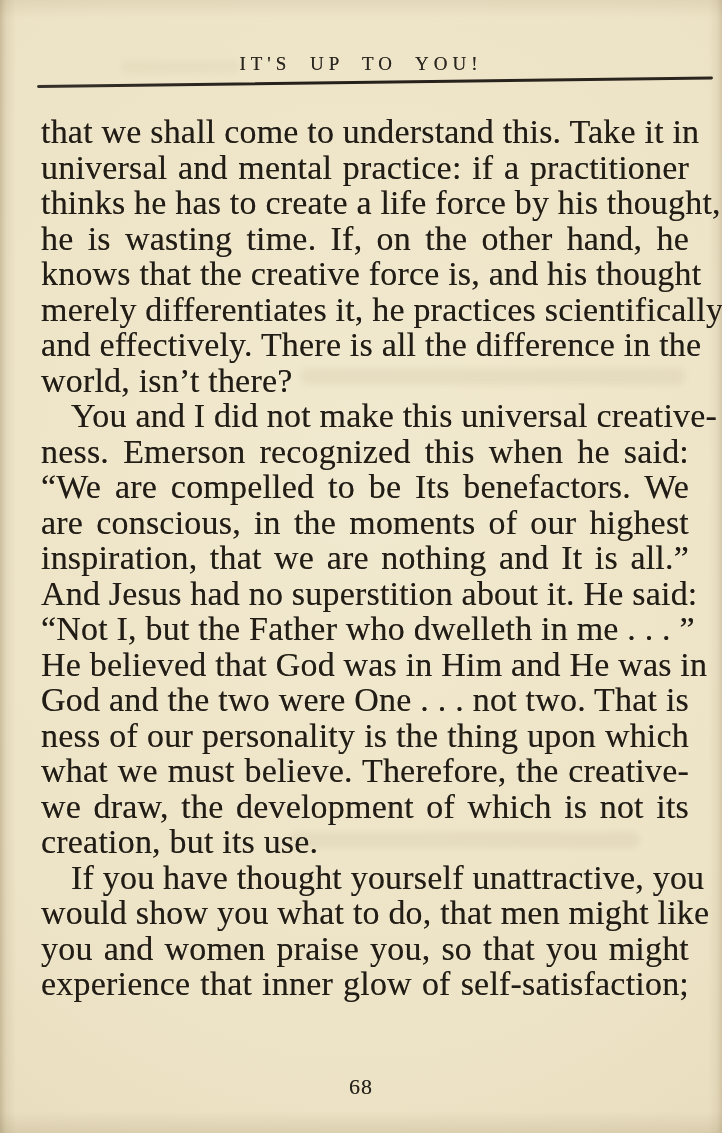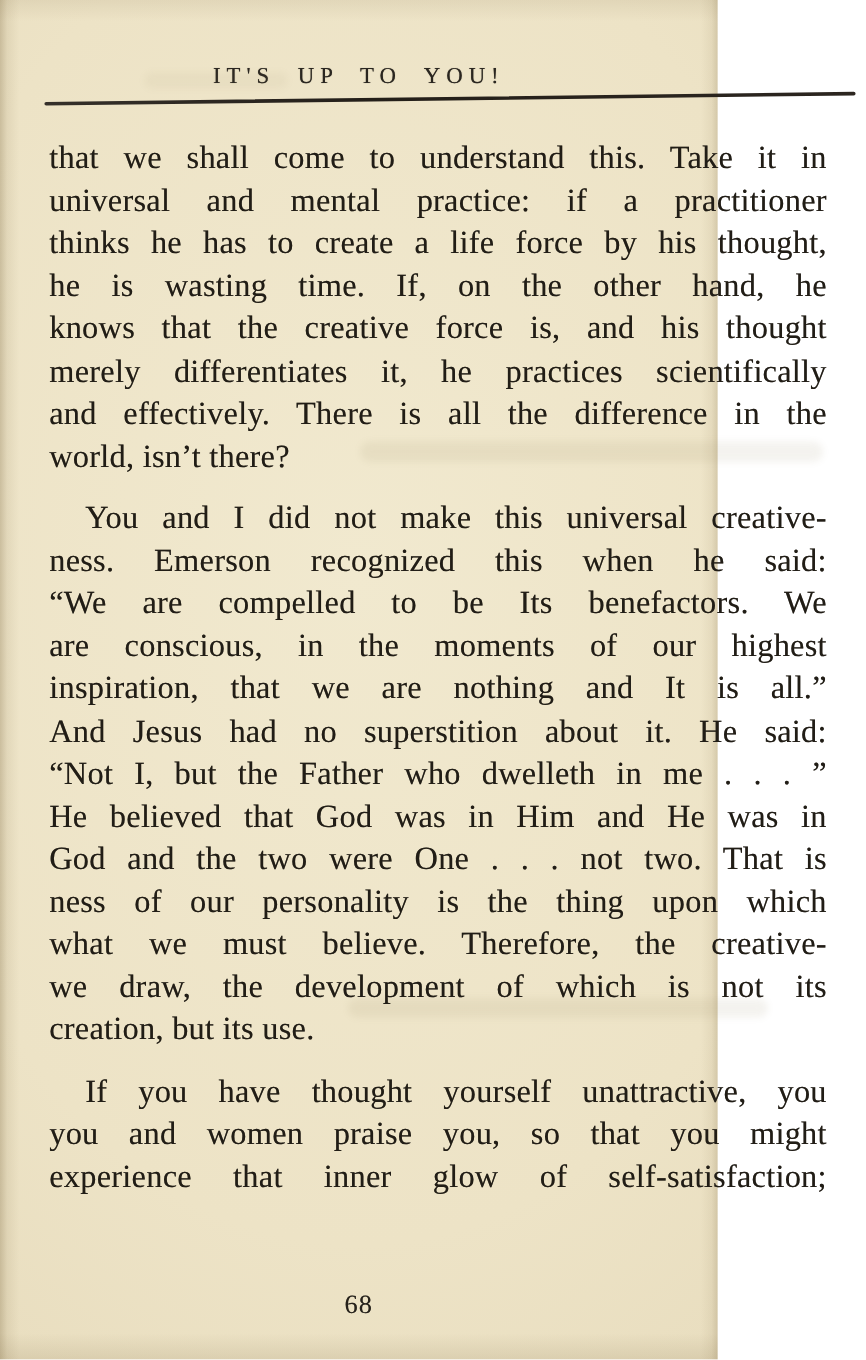--- a/index.html
+++ b/index.html
@@ -7,21 +7,21 @@
     padding: 0;
   }
   body {
     width: 722px;
     height: 1133px;
     overflow: hidden;
     font-family: "Liberation Serif", "DejaVu Serif", serif;
   }
   .page {
     position: relative;
-    width: 598px;
+    width: 722px;
     height: 1133px;
     background:
       linear-gradient(90deg, rgba(122,102,62,.30) 0px, rgba(122,102,62,.10) 6px, rgba(122,102,62,0) 16px),
       linear-gradient(270deg, rgba(122,102,62,.22) 0px, rgba(122,102,62,.08) 5px, rgba(122,102,62,0) 14px),
       linear-gradient(0deg, rgba(122,102,62,.14) 0px, rgba(122,102,62,0) 22px),
       linear-gradient(180deg, rgba(122,102,62,.10) 0px, rgba(122,102,62,0) 18px),
       radial-gradient(ellipse 120% 90% at 50% 42%, #f1e9cf 0%, #ede3c6 55%, #e4d8b8 100%);
     color: #241f17;
   }
   .running-header {
@@ -45,39 +45,38 @@
     background: linear-gradient(90deg, #35302a 0%, #241f19 40%, #2c2620 100%);
     border-radius: 2px;
     transform: rotate(-0.72deg);
     transform-origin: left center;
   }
   .body-text {
     position: absolute;
     top: 114px;
     left: 41px;
     width: 648px;
-    font-size: 27px;
+    font-size: 34px;
     line-height: 35.5px;
     letter-spacing: 0.2px;
     color: #211d16;
     text-shadow: 0 0 0.55px rgba(33,28,18,.55);
   }
   .line {
     height: 35.5px;
     white-space: nowrap;
     text-align: justify;
     text-align-last: justify;
   }
   .line.no-just {
     text-align: center;
     text-align-last: left;
   }
   .line.indent {
     padding-left: 30px;
-    margin-top: 16px;
   }
   .smudge {
     position: absolute;
     border-radius: 10px;
     background: #8a7c55;
     opacity: 0.09;
     filter: blur(3px);
   }
   .smudge.s1 { top: 368px; left: 300px; width: 386px; height: 17px; }
   .smudge.s2 { top: 832px; left: 290px; width: 350px; height: 16px; }
@@ -123,19 +122,20 @@
       <div class="line">inspiration, that we are nothing and It is all.”</div>
       <div class="line">And Jesus had no superstition about it. He said:</div>
       <div class="line">“Not I, but the Father who dwelleth in me . . . ”</div>
       <div class="line">He believed that God was in Him and He was in</div>
       <div class="line">God and the two were One . . . not two. That is</div>
       <div class="line">ness of our personality is the thing upon which</div>
       <div class="line">what we must believe. Therefore, the creative-</div>
       <div class="line">we draw, the development of which is not its</div>
       <div class="line no-just">creation, but its use.</div>
       <div class="line indent">If you have thought yourself unattractive, you</div>
+      <div class="line">would show you what to do, that men might like</div>
       <div class="line">you and women praise you, so that you might</div>
       <div class="line">experience that inner glow of self-satisfaction;</div>
     </div>
 
   <div class="page-number">68</div>
 
 </div>
 
 </body></html>

